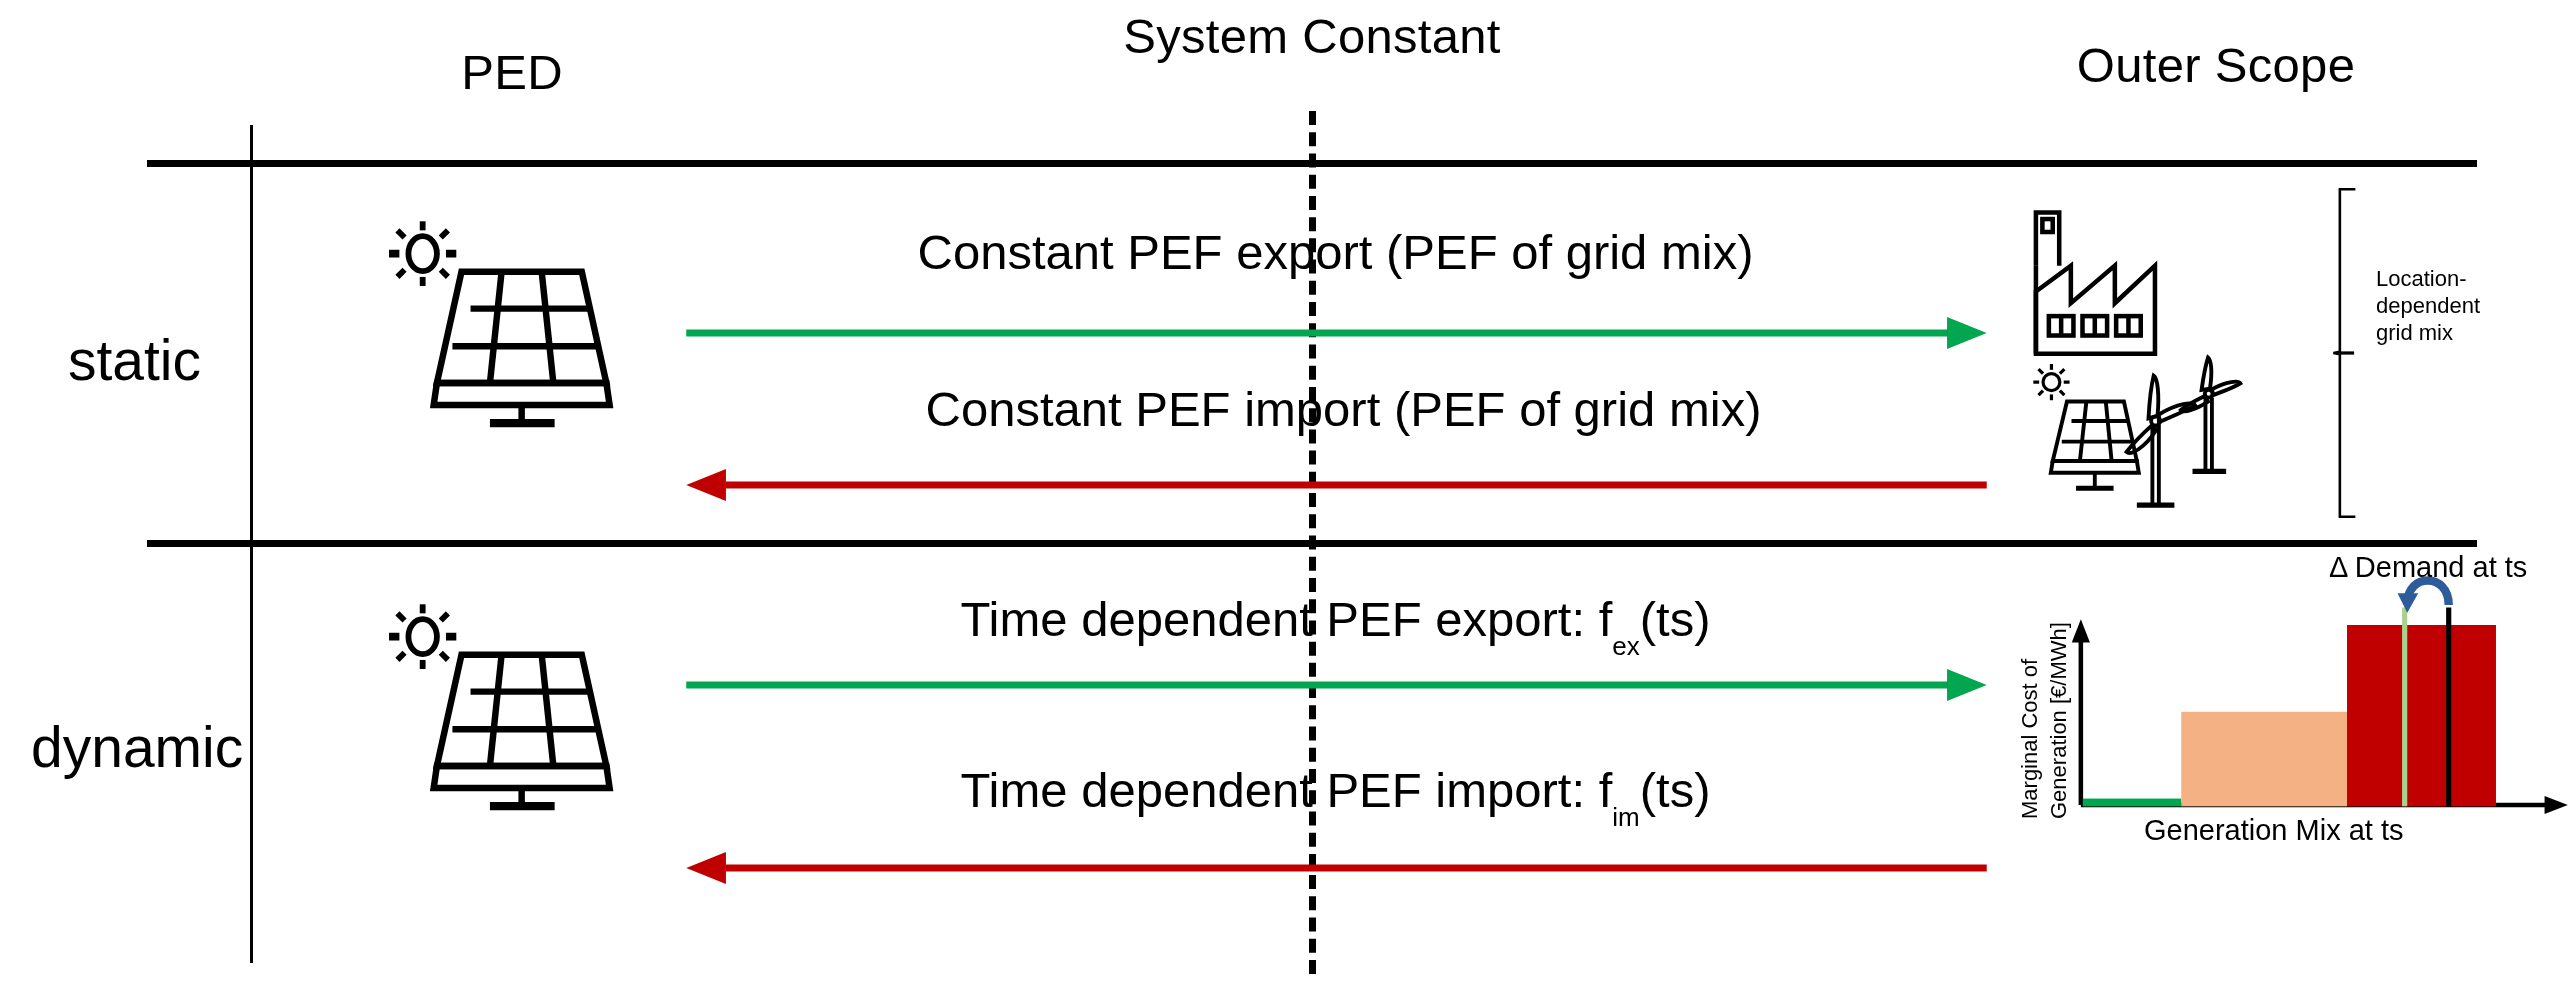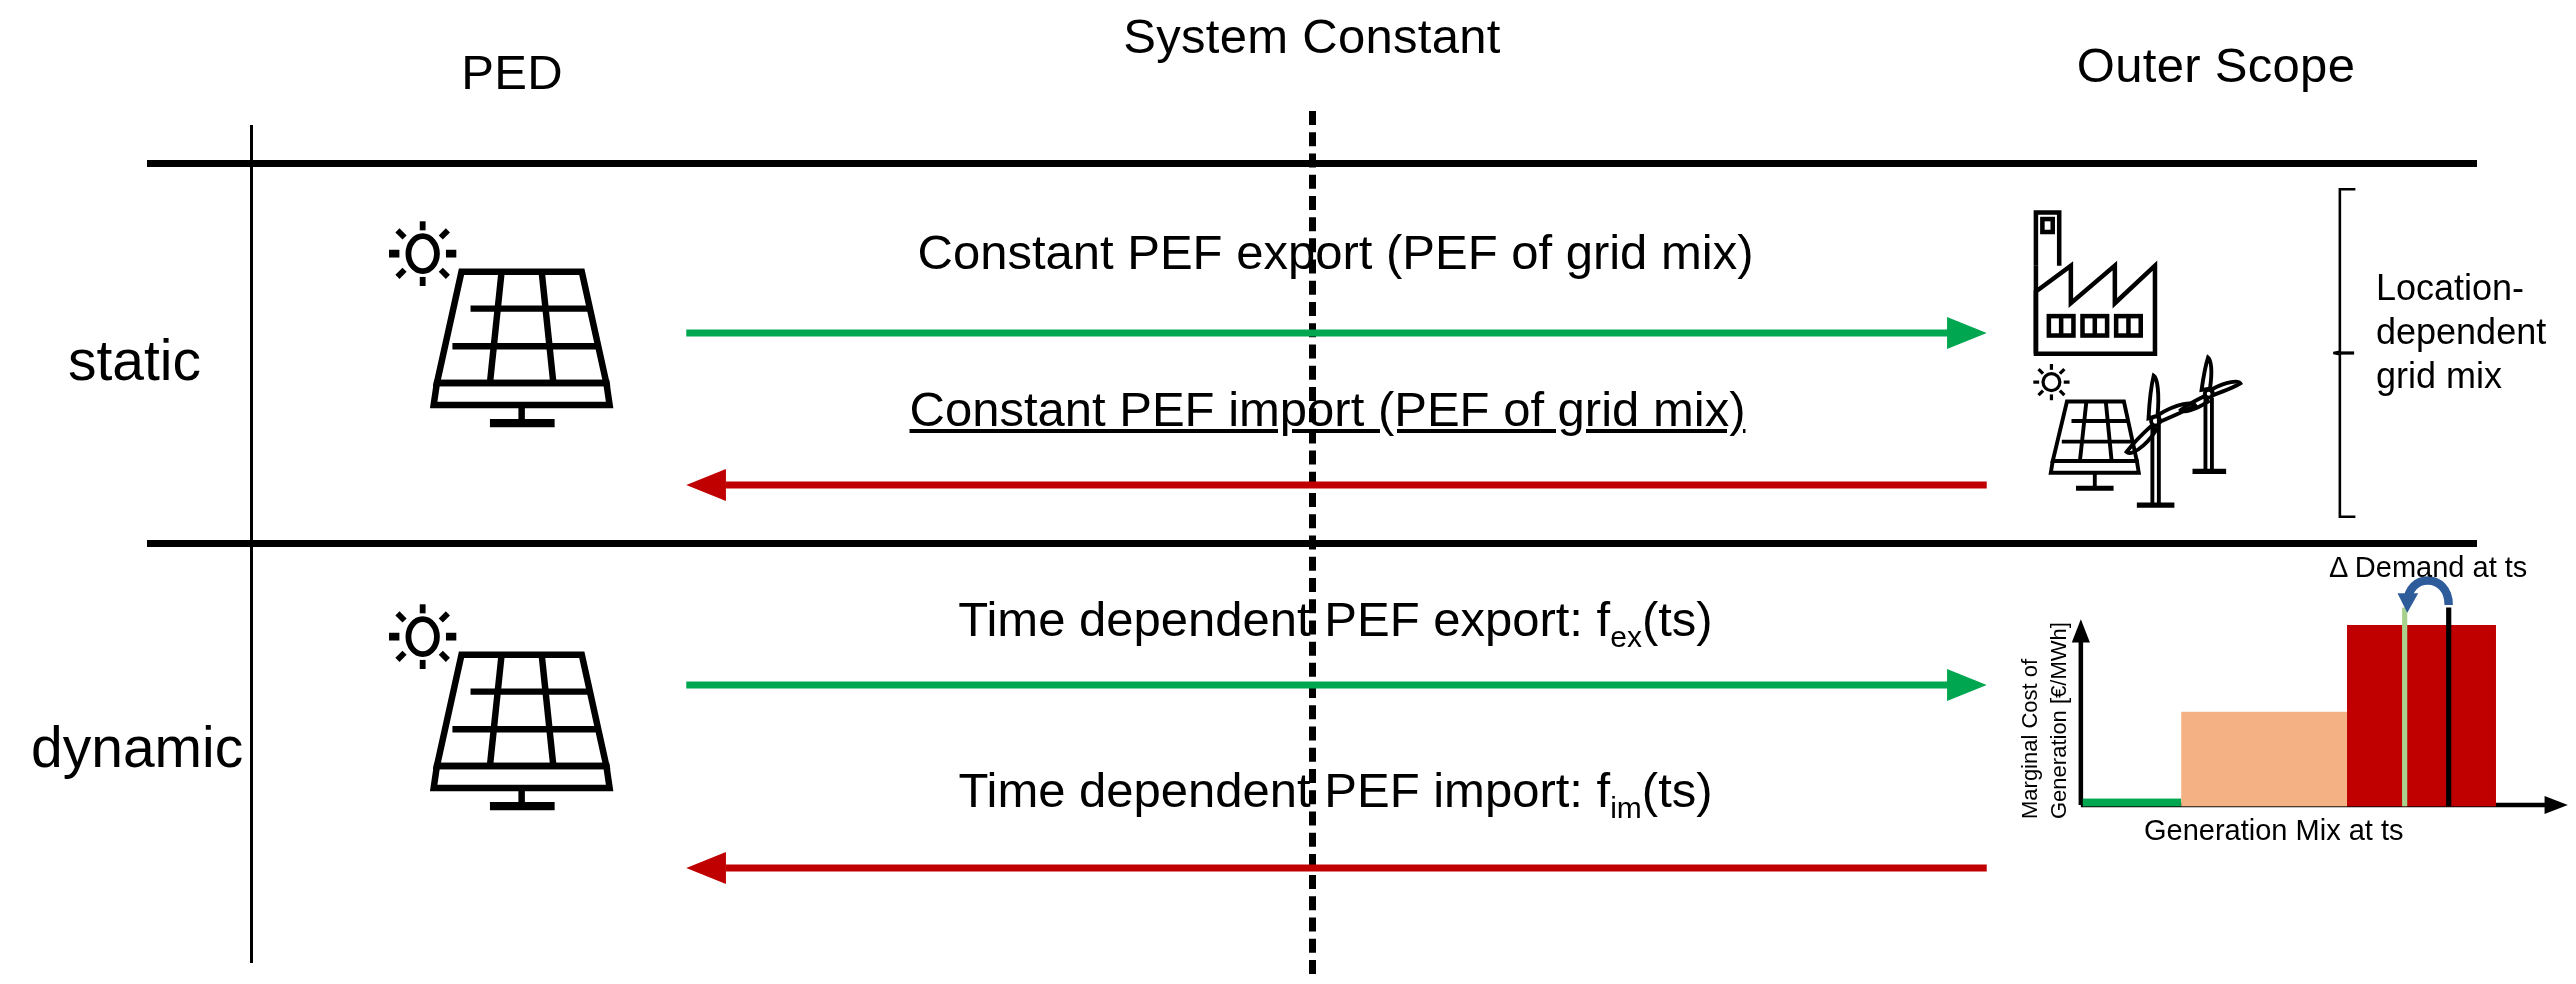--- a/index.html
+++ b/index.html
@@ -2,25 +2,25 @@
 <html style="font-size:10.4px"><head>
 <meta charset="utf-8">
 <style>
   html,body{margin:0;padding:0;background:#fff;}
   body{width:2576px;height:984px;position:relative;overflow:hidden;
        font-family:"Liberation Sans",sans-serif;color:#000;}
   .abs{position:absolute;}
   .hdr{font-size:49px;font-weight:400;text-align:center;white-space:nowrap;letter-spacing:0.3px;}
   .rowlabel{font-size:57px;white-space:nowrap;}
   .flowlabel{font-size:49px;white-space:nowrap;text-align:center;}
-  .flowlabel sub{font-size:30px;vertical-align:baseline;position:relative;top:11px;}
+  .flowlabel sub{font-size:26px;vertical-align:baseline;position:relative;top:19px;}
   .rule{background:#000;height:7.1px;}
   .vdiv{background:#000;width:2.6px;}
   .dashed{border-left:7.1px dashed #000;width:0;}
-  .gridmixlabel{font-size:36px;line-height:1.22;white-space:nowrap;}
+  .gridmixlabel{font-size:22px;line-height:1.22;white-space:nowrap;}
   .chartlabel{font-size:29px;white-space:nowrap;}
   .ylabel{font-size:22px;white-space:nowrap;transform-origin:0 0;}
   svg{display:block;overflow:visible;}
 </style>
 </head>
 <body>
 
 <div class="abs hdr" style="left:402px; top:44px; width:220px;">PED</div>
 
 <div class="abs hdr" style="left:1079px; top:7.8px; width:466px;">System Constant</div>
@@ -68,21 +68,21 @@
 
 <div class="abs flowlabel" style="left:678px; top:224px; width:1315px;">Constant PEF export (PEF of grid mix)</div>
 
 <div class="abs" style="left:678px; top:317px; width:1317px; height:32px;">
   <svg width="1317" height="32" viewBox="0 0 2032 50">
     <line x1="0" y1="25" x2="1980" y2="25" stroke="#00A650" stroke-width="11"></line>
     <polygon points="1970,0 2032,25 1970,50" fill="#00A650"></polygon>
   </svg>
 </div>
 
-<div class="abs flowlabel" style="left:670px; top:381px; width:1315px;text-decoration:underline;">Constant PEF import (PEF of grid mix)</div>
+<div class="abs flowlabel" style="left:686px; top:381px; width:1315px;">Constant PEF import (PEF of grid mix)</div>
 
 <div class="abs" style="left:678px; top:469px; width:1317px; height:32px;">
   <svg width="1317" height="32" viewBox="0 0 2032 50">
     <line x1="62" y1="25" x2="2032" y2="25" stroke="#C00000" stroke-width="11"></line>
     <polygon points="62,0 0,25 62,50" fill="#C00000"></polygon>
   </svg>
 </div>
 
 <div class="abs" style="left:2028px; top:188px; width:285px; height:330px;">
   <svg width="285" height="330" viewBox="0 0 440 510">

